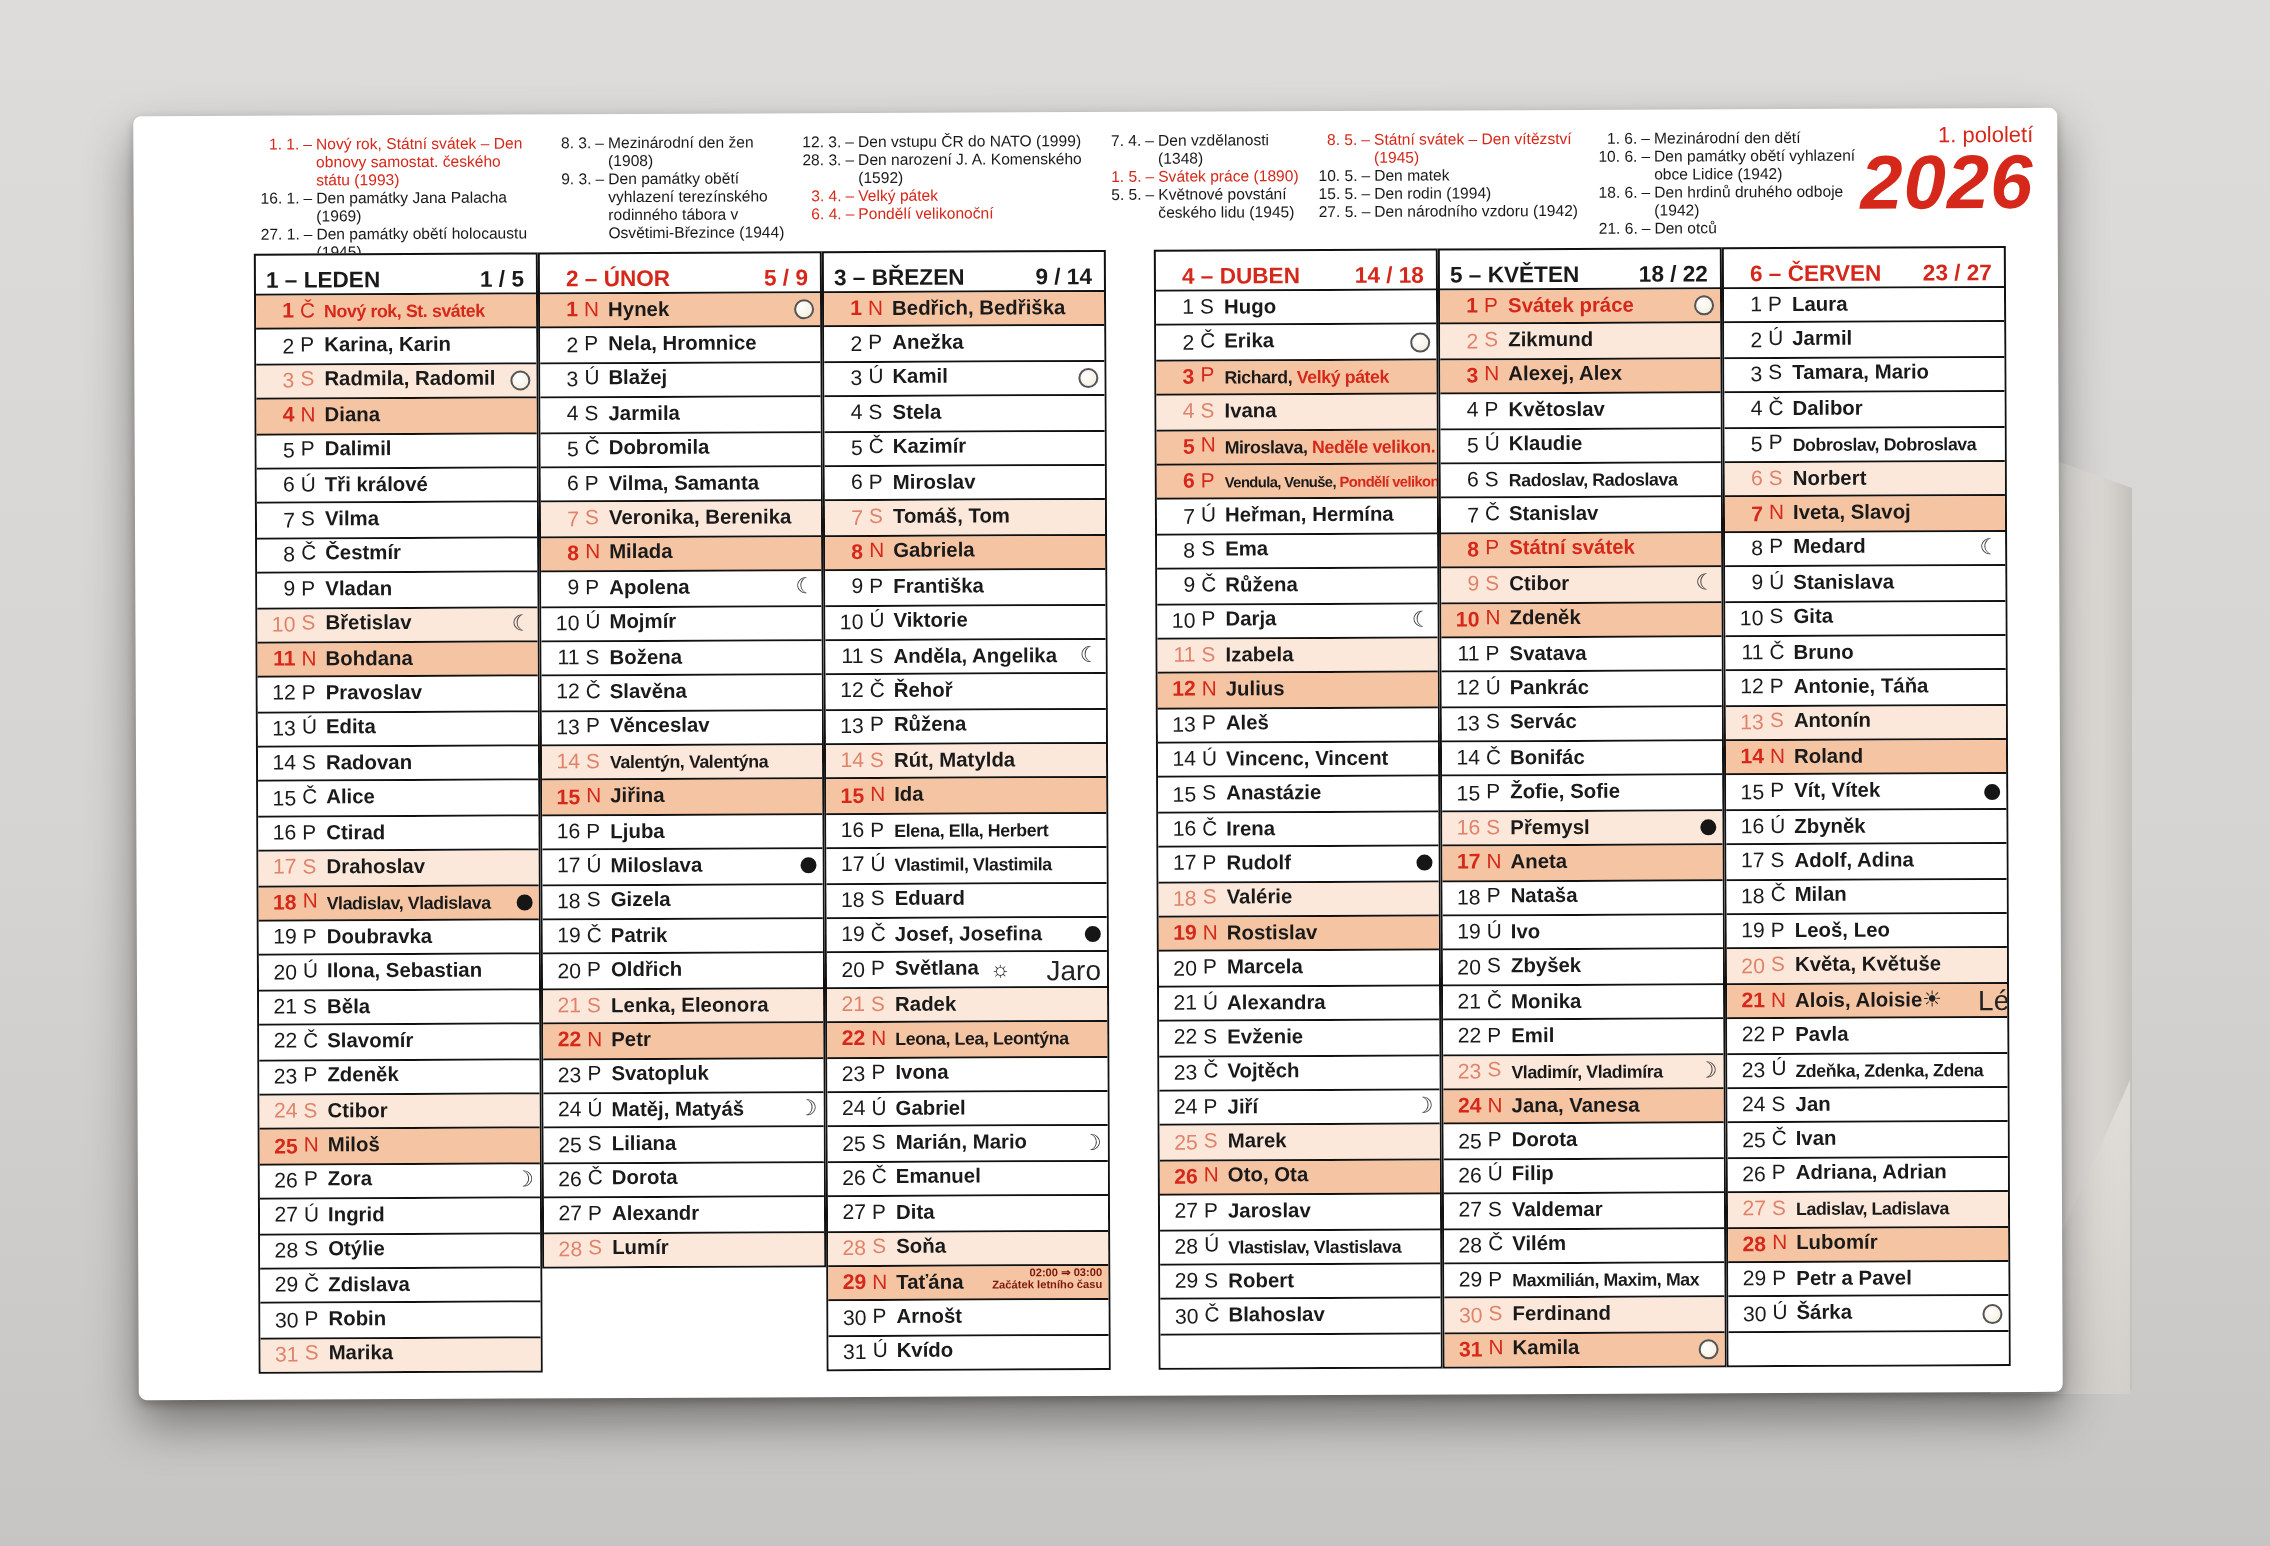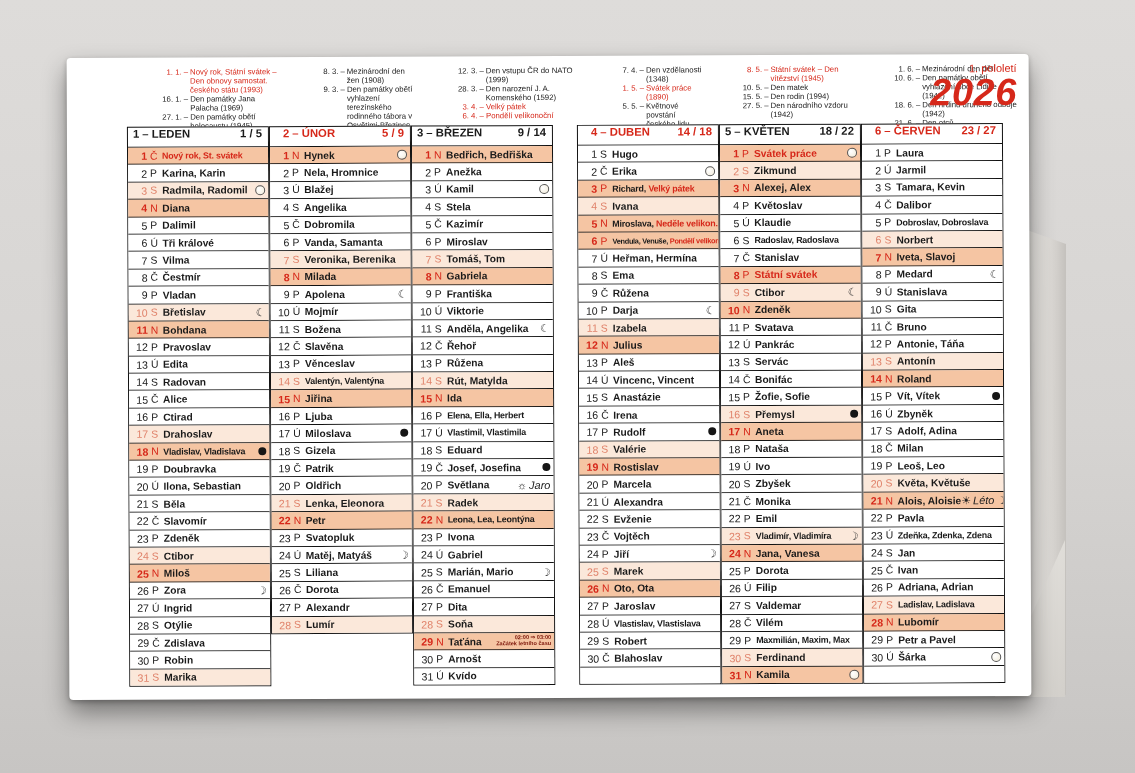--- a/index.html
+++ b/index.html
@@ -14,38 +14,38 @@
   .stand-fold{position:absolute;left:995px;top:540px;width:70px;height:157px;
     background:linear-gradient(115deg,#eceae6,#d2cfca);
     clip-path:polygon(100% 0,100% 100%,0 100%);
     box-shadow:0 6px 10px rgba(0,0,0,.3);}
   .card{position:absolute;left:68px;top:56px;width:962px;height:642px;background:#fff;
     border-radius:4px;transform:rotate(-0.25deg);
     box-shadow:0 12px 24px rgba(0,0,0,.42),0 2px 5px rgba(0,0,0,.25);
     padding:8px 12px 0 60px;box-sizing:border-box;}
   
   .legend{display:flex;gap:4px;height:56px;margin-top:2px;}
-  .lcol{font-size:7.8px;line-height:9px;margin-left:32px;}
+  .lcol{font-size:7.8px;line-height:9px;}
   .lcol1{width:142px}.lcol2{width:121px}.lcol3{width:146px}
   .lcol4{width:104px}.lcol5{width:136px}.lcol6{width:148px}
   .li{display:flex;}
   .li.red{color:#d6281a;}
   .ld{flex:none;width:23px;text-align:right;}
   .ldash{flex:none;padding:0 2px;}
   .lt{flex:1;}
   
   .title{position:absolute;top:6px;right:12px;text-align:right;color:#d6281a;}
   .t1{font-size:11px;font-weight:normal;line-height:17px;}
   .t2{font-size:38px;font-weight:bold;line-height:31px;letter-spacing:.5px;font-style:italic;}
   
   .calendar{display:flex;margin-top:3px;}
   .group{display:flex;align-items:flex-start;}
   .group2{margin-left:24px;}
   .mcol{width:142px;border:1.6px solid #111;background:#fff;box-sizing:border-box;}
-  .mh{height:19px;display:flex;align-items:flex-start;justify-content:space-between;
+  .mh{height:19px;display:flex;align-items:flex-end;justify-content:space-between;
       padding:0 6px 0 5px;border-bottom:1.8px solid #111;font-weight:bold;font-size:11.3px;}
   .mh.red{color:#d6281a;padding-left:13px;}
   .drow{display:flex;align-items:center;height:16.4px;border-bottom:1px solid #111;
         padding:0 3px 0 2px;background:#fff;overflow:hidden;}
   .mcol .drow:last-child{border-bottom:none;}
   .drow.sat{background:#fbe8da;}
   .drow.sun,.drow.hol{background:#f5c5a3;}
   .num{flex:none;width:17px;text-align:right;font-size:10.6px;margin-right:3px;}
   .dow{flex:none;width:12px;font-size:10.4px;}
   .sat .num,.sat .dow{color:#e0836b;}
@@ -56,21 +56,21 @@
   .nm.xs{font-size:7.4px;letter-spacing:-.3px;}
   .nm .redtxt{color:#d6281a;}
   .nm .ittxt{}
   .tail{margin-left:auto;display:flex;align-items:center;gap:2px;flex:none;}
   .mi{display:inline-block;}
   .mi-full-moon{width:8px;height:8px;border:1px solid #555;border-radius:50%;
     background:radial-gradient(circle at 35% 35%,#fff,#f0ead8);}
   .mi-new-moon{width:8px;height:8px;border-radius:50%;background:#161616;}
   .mi-first-quarter,.mi-last-quarter{font-size:11px;line-height:10px;color:#333;}
   .sun-ic{font-size:11px;line-height:10px;color:#222;}
-  .season-lb{font-style:italic;font-size:11px;color:#222;}
+  .season-lb{font-size:14px;color:#222;margin-left:16px;}
   .note{text-align:right;color:#7d170b;font-weight:bold;font-size:5.6px;line-height:5.8px;}
 </style>
 </head>
 <body>
 
 <div class="scene">
   <div class="stand-side"></div>
   <div class="stand-fold"></div>
 
   <div class="card">
@@ -388,31 +388,31 @@
               <span class="nm"><span>Nela,</span><span class="ittxt">&nbsp;Hromnice</span></span>
             </div>
             <div class="drow">
               <span class="num">3</span>
               <span class="dow">Ú</span>
               <span class="nm"><span>Blažej</span></span>
             </div>
             <div class="drow">
               <span class="num">4</span>
               <span class="dow">S</span>
-              <span class="nm"><span>Angelika</span></span>
+              <span class="nm"><span>Jarmila</span></span>
             </div>
             <div class="drow">
               <span class="num">5</span>
               <span class="dow">Č</span>
               <span class="nm"><span>Dobromila</span></span>
             </div>
             <div class="drow">
               <span class="num">6</span>
               <span class="dow">P</span>
-              <span class="nm"><span>Vanda, Samanta</span></span>
+              <span class="nm"><span>Vilma, Samanta</span></span>
             </div>
             <div class="drow sat">
               <span class="num">7</span>
               <span class="dow">S</span>
               <span class="nm"><span>Veronika, Berenika</span></span>
             </div>
             <div class="drow sun">
               <span class="num">8</span>
               <span class="dow">N</span>
               <span class="nm"><span>Milada</span></span>
@@ -1065,21 +1065,21 @@
               <span class="nm"><span>Laura</span></span>
             </div>
             <div class="drow">
               <span class="num">2</span>
               <span class="dow">Ú</span>
               <span class="nm"><span>Jarmil</span></span>
             </div>
             <div class="drow">
               <span class="num">3</span>
               <span class="dow">S</span>
-              <span class="nm"><span>Tamara, Kevin</span></span>
+              <span class="nm"><span>Tamara, Mario</span></span>
             </div>
             <div class="drow">
               <span class="num">4</span>
               <span class="dow">Č</span>
               <span class="nm"><span>Dalibor</span></span>
             </div>
             <div class="drow">
               <span class="num">5</span>
               <span class="dow">P</span>
               <span class="nm sm"><span>Dobroslav, Dobroslava</span></span>

